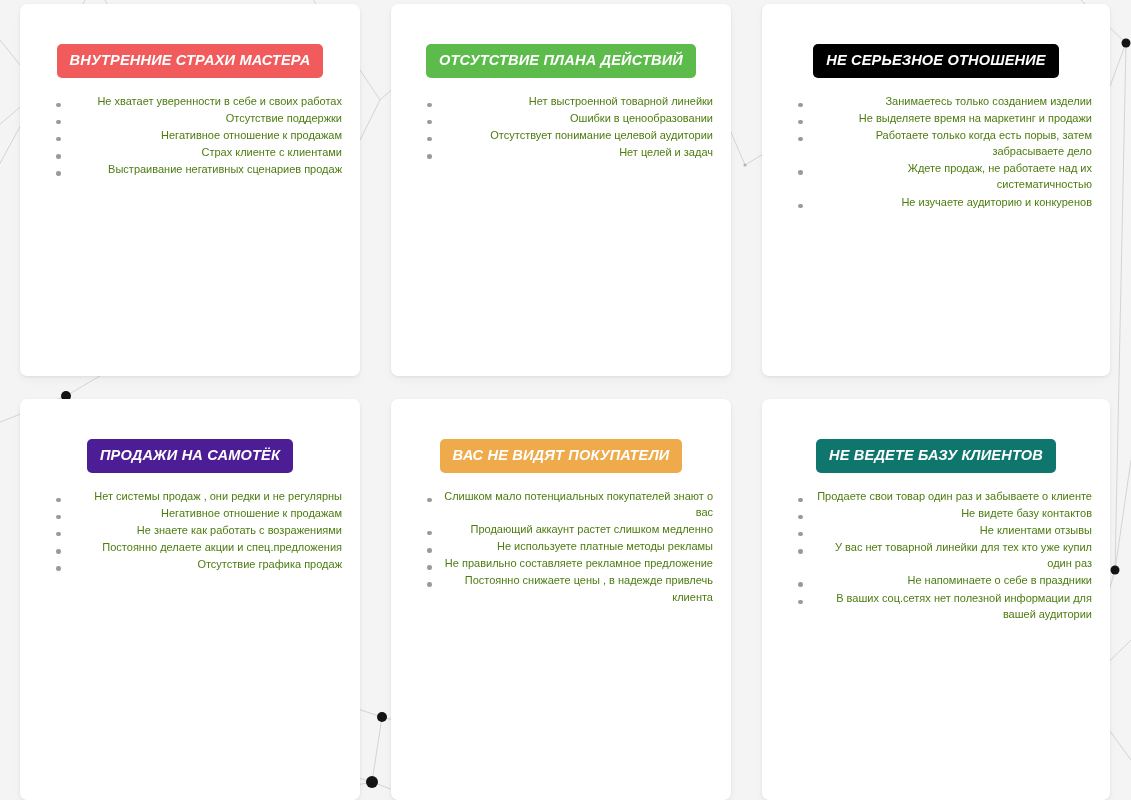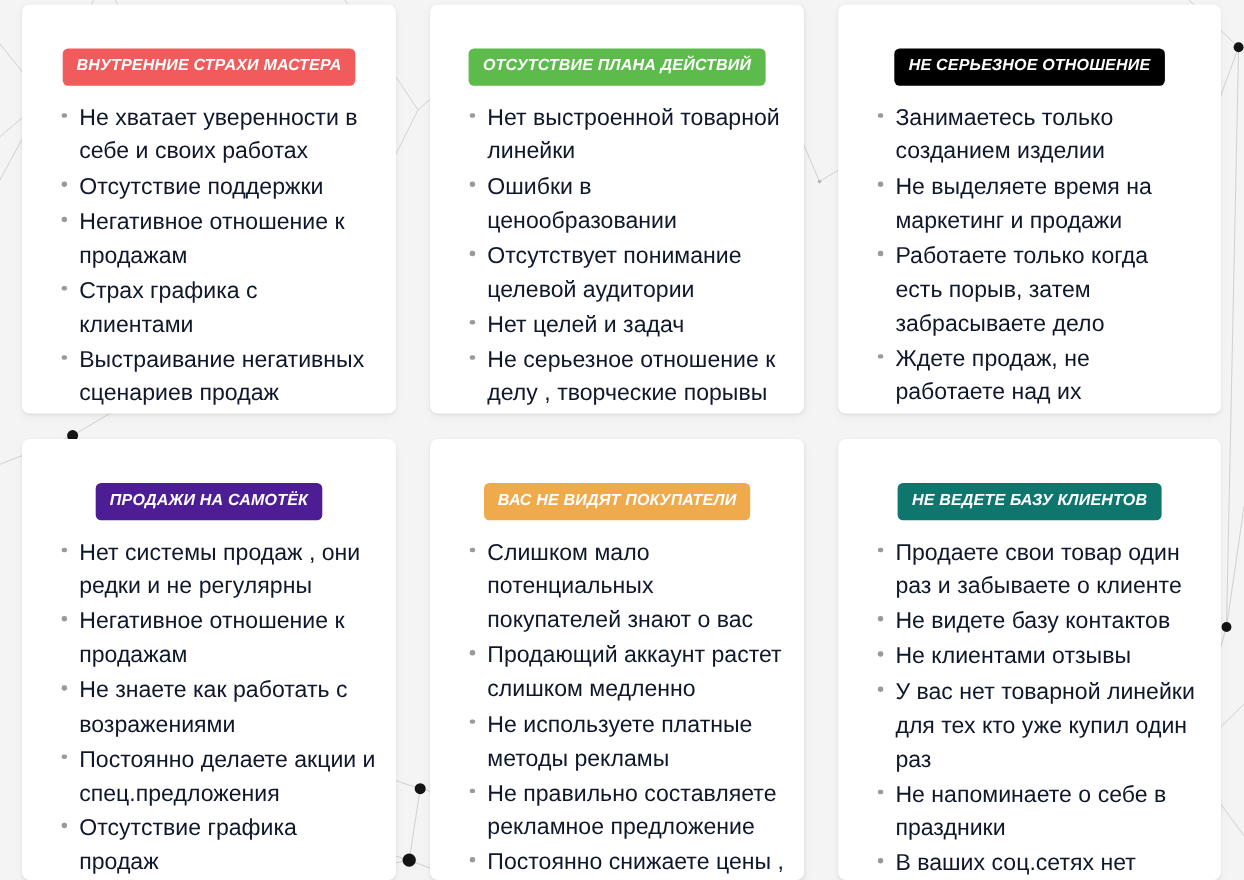--- a/index.html
+++ b/index.html
@@ -71,25 +71,26 @@
   }
 
   .card-list {
     margin: 15px 0 0 0;
     padding: 0 18px 0 52px;
     list-style: none;
   }
 
   .card-list li {
     position: relative;
-    color: #0f172a;
-    font-size: 21px;
+    color: #4d7c0f;
+    font-size: 11px;
     line-height: 1.47;
     margin: 0 0 1px 0;
     padding-left: 0;
+    text-align: right;
   }
 
   .card-list li::before {
     content: "";
     position: absolute;
     left: -16px;
     top: 10px;
     width: 4.5px;
     height: 4.5px;
     border-radius: 50%;
@@ -146,35 +147,34 @@
 <main id="cards-grid">
 
   <section class="card">
     <div class="card-badge-row">
       <span class="card-badge" style="background-color: rgb(241, 91, 91);">ВНУТРЕННИЕ СТРАХИ МАСТЕРА</span>
     </div>
     <ul class="card-list">
       <li>Не хватает уверенности в себе и своих работах</li>
       <li>Отсутствие поддержки</li>
       <li>Негативное отношение к продажам</li>
-      <li>Страх графика с клиентами</li>
+      <li>Страх клиенте с клиентами</li>
       <li>Выстраивание негативных сценариев продаж</li>
     </ul>
   </section>
 
   <section class="card">
     <div class="card-badge-row">
       <span class="card-badge" style="background-color: rgb(92, 187, 74);">ОТСУТСТВИЕ ПЛАНА ДЕЙСТВИЙ</span>
     </div>
     <ul class="card-list">
       <li>Нет выстроенной товарной линейки</li>
       <li>Ошибки в ценообразовании</li>
       <li>Отсутствует понимание целевой аудитории</li>
       <li>Нет целей и задач</li>
-      <li>Не серьезное отношение к делу , творческие порывы</li>
     </ul>
   </section>
 
   <section class="card">
     <div class="card-badge-row">
       <span class="card-badge" style="background-color: #000000;">НЕ СЕРЬЕЗНОЕ ОТНОШЕНИЕ</span>
     </div>
     <ul class="card-list">
       <li>Занимаетесь только созданием изделии</li>
       <li>Не выделяете время на маркетинг и продажи</li>

